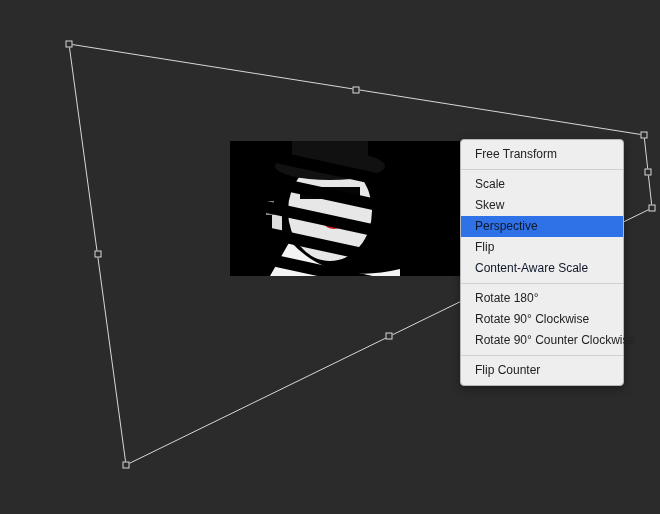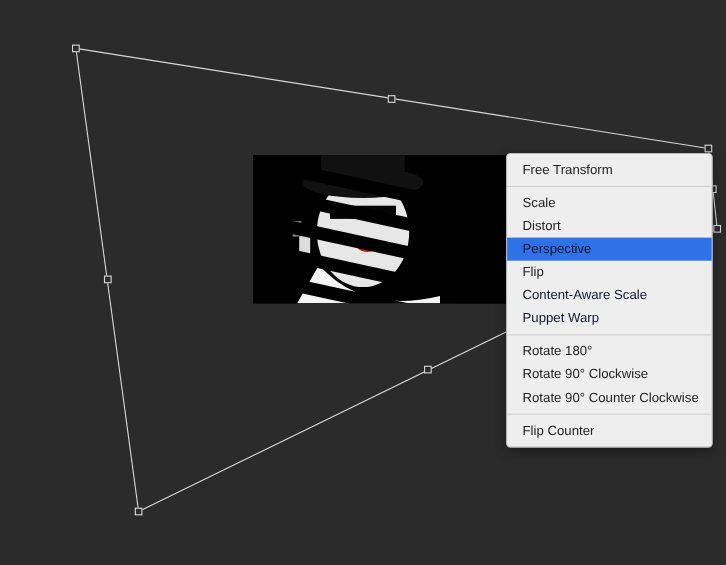--- a/index.html
+++ b/index.html
@@ -2,21 +2,21 @@
 <html><head>
 <meta charset="utf-8">
 <style>
   html,body{margin:0;padding:0;width:660px;height:514px;overflow:hidden;background:#2b2b2b;font-family:-apple-system,"Helvetica Neue",Arial,sans-serif;}
   .canvas{position:absolute;left:0;top:0;width:660px;height:514px;}
   svg.wire{position:absolute;left:0;top:0;pointer-events:none;}
   svg.wire line{stroke:#d8d8d8;stroke-width:1;}
   .handle{position:absolute;width:7px;height:7px;background:#2b2b2b;border:1px solid #dadada;box-sizing:border-box;transform:translate(-50%,-50%);}
   .image-frame{position:absolute;left:230px;top:141px;width:230px;height:135px;background:#000;overflow:hidden;}
   .image-frame svg{width:100%;height:100%;display:block;}
-  .context-menu{position:absolute;left:460px;top:139px;width:188px;background:#eeeeee;border:1px solid #b6b6b6;border-radius:4px;box-shadow:0 3px 10px rgba(0,0,0,0.35);font-size:12px;color:#222;padding:4px 0;box-sizing:border-box;}
+  .context-menu{position:absolute;left:460px;top:139px;width:164px;background:#eeeeee;border:1px solid #b6b6b6;border-radius:4px;box-shadow:0 3px 10px rgba(0,0,0,0.35);font-size:12px;color:#222;padding:4px 0;box-sizing:border-box;}
   .menu-item{padding:2px 14px 2px 14px;line-height:17px;white-space:nowrap;cursor:default;}
   .menu-item.disabled{color:#0f172a;}
   .menu-item.highlight{background:#2f72e8;color:#0f172a;}
   .menu-sep{height:1px;background:#cfcfcf;margin:4px 0;}
 </style>
 </head>
 <body>
 
 <div class="canvas">
 
@@ -67,25 +67,24 @@
       <div class="handle" style="left: 652px; top: 208px;"></div>
       <div class="handle" style="left: 389px; top: 336px;"></div>
       <div class="handle" style="left: 126px; top: 465px;"></div>
       <div class="handle" style="left: 98px; top: 254px;"></div>
     </div>
 
   <div class="context-menu" id="context-menu">
       <div class="menu-item">Free Transform</div>
       <div class="menu-sep"></div>
       <div class="menu-item">Scale</div>
-      <div class="menu-item">Distort</div>
+      <div class="menu-item">Skew</div>
       <div class="menu-item highlight">Perspective</div>
       <div class="menu-item">Flip</div>
       <div class="menu-item disabled">Content-Aware Scale</div>
-      <div class="menu-item disabled">Puppet Warp</div>
       <div class="menu-sep"></div>
       <div class="menu-item">Rotate 180°</div>
       <div class="menu-item">Rotate 90° Clockwise</div>
       <div class="menu-item">Rotate 90° Counter Clockwise</div>
       <div class="menu-sep"></div>
       <div class="menu-item">Flip Counter</div>
     </div>
 
 </div>
 

